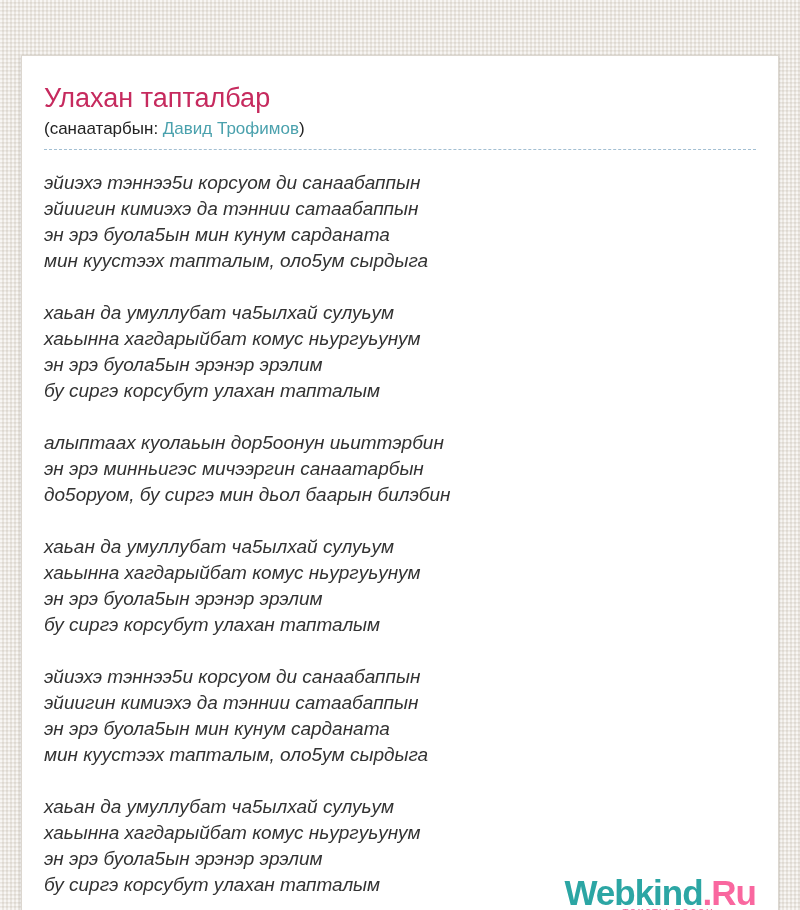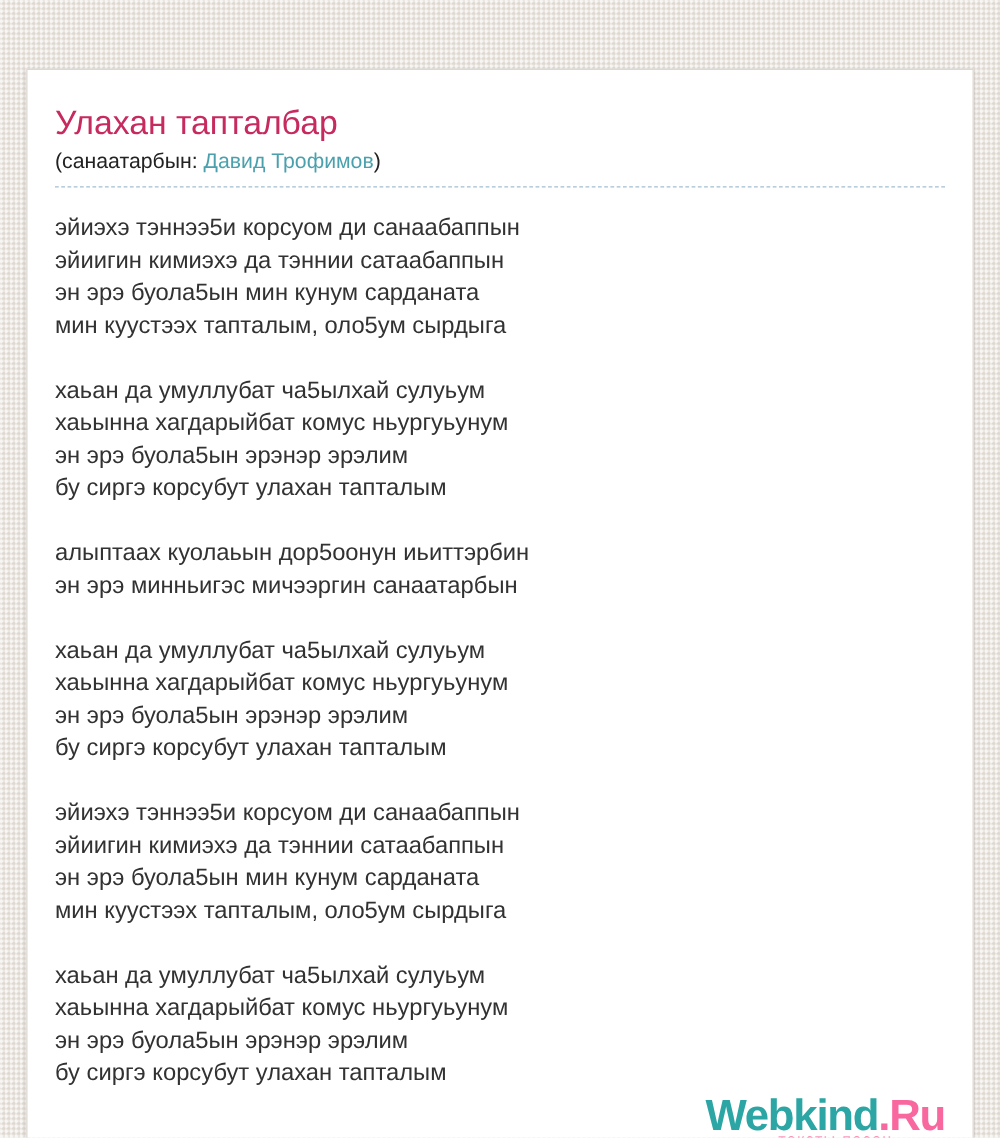--- a/index.html
+++ b/index.html
@@ -38,21 +38,21 @@
     margin:2px 0 4px 0;
   }
   .subtitle{
     font-size:17px;line-height:21px;color:#222;
     padding-bottom:10px;
     border-bottom:1px dashed var(--separator-color);
   }
   .artist-link{color:var(--artist-link-color);text-decoration:none;cursor:pointer;}
   .lyrics{margin-top:20px;font-size:19px;line-height:26px;color:var(--text-color);}
   .stanza{margin:0 0 26px 0;}
-  .lyr-line{display:block;white-space:nowrap;}
+  .lyr-line{display:block;white-space:nowrap;font-style:italic;}
   .site-logo{
     position:absolute;right:22px;bottom:4px;
     text-align:right;line-height:1;cursor:pointer;
   }
   .wordmark{font-weight:bold;font-size:35px;letter-spacing:-1px;line-height:28px;}
   .wordmark .wm-main{color:var(--logo-teal);text-align:center;}
   .wordmark .wm-suffix{color:var(--logo-pink);}
   .tagline{
     font-weight:normal;font-size:13px;letter-spacing:1px;
     color:var(--logo-pink);
@@ -80,20 +80,21 @@
     <p class="stanza">
       <span class="lyr-line">хаьан да умуллубат ча5ылхай сулуьум</span>
       <span class="lyr-line">хаьынна хагдарыйбат комус ньургуьунум</span>
       <span class="lyr-line">эн эрэ буола5ын эрэнэр эрэлим</span>
       <span class="lyr-line">бу сиргэ корсубут улахан тапталым</span>
     </p>
 
     <p class="stanza">
       <span class="lyr-line">алыптаах куолаьын дор5оонун иьиттэрбин</span>
       <span class="lyr-line">эн эрэ минньигэс мичээргин санаатарбын</span>
+      <span class="lyr-line">до5оруом, бу сиргэ мин дьол баарын билэбин</span>
     </p>
 
     <p class="stanza">
       <span class="lyr-line">хаьан да умуллубат ча5ылхай сулуьум</span>
       <span class="lyr-line">хаьынна хагдарыйбат комус ньургуьунум</span>
       <span class="lyr-line">эн эрэ буола5ын эрэнэр эрэлим</span>
       <span class="lyr-line">бу сиргэ корсубут улахан тапталым</span>
     </p>
 
     <p class="stanza">

